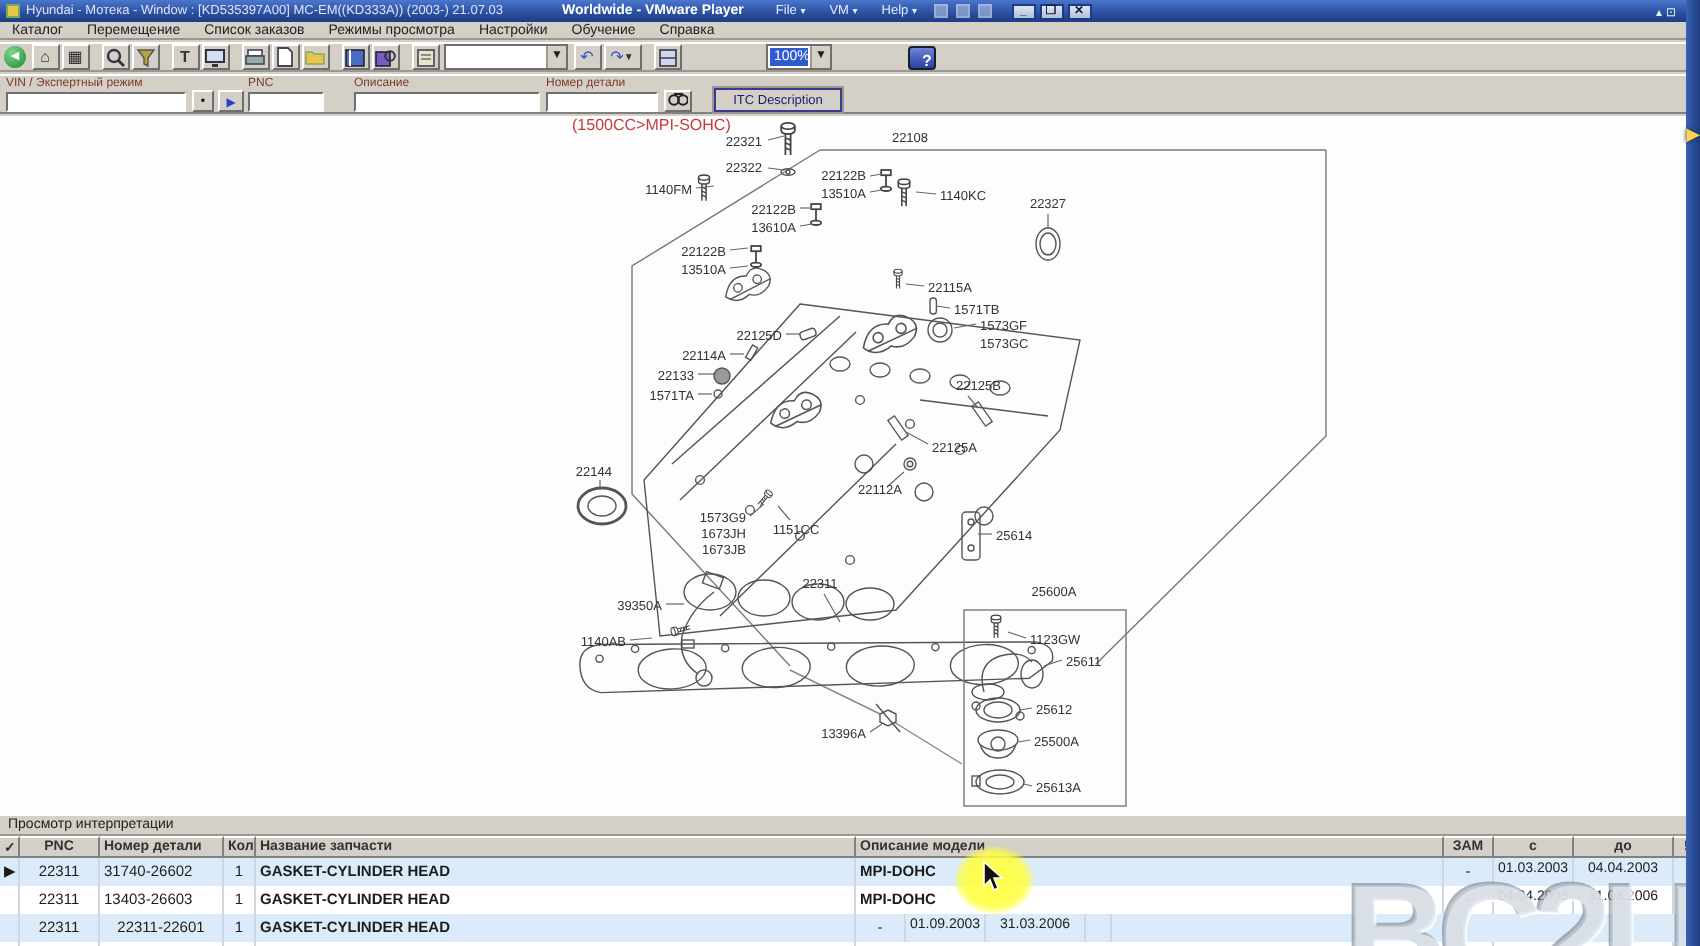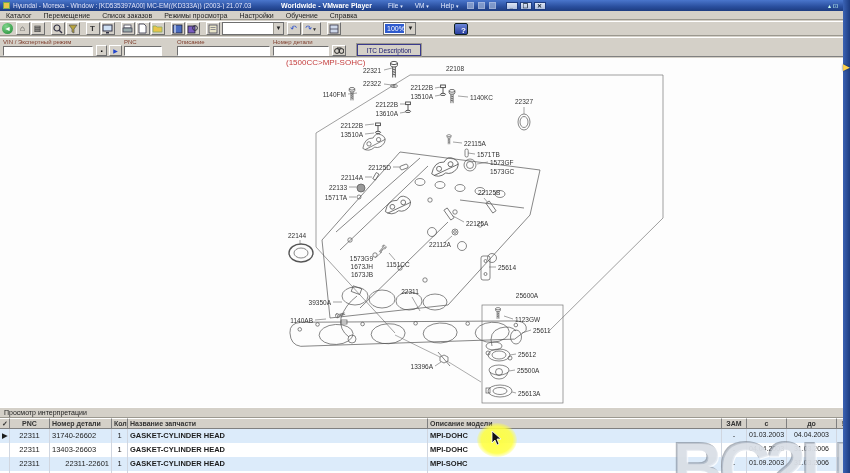--- a/index.html
+++ b/index.html
@@ -474,24 +474,23 @@
           <div class="dc" style="width: 300px; text-align: left; font-weight: 600;">GASKET-CYLINDER HEAD</div>
           <div class="dc" style="width: 294px; text-align: left; font-weight: 600;">MPI-DOHC</div>
           <div class="dc" style="width: 25px; text-align: center;">-</div>
           <div class="dc" style="width: 40px; text-align: center; font-size: 7px;">04.04.2003</div>
           <div class="dc" style="width: 50px; text-align: center; font-size: 7px;">31.03.2006</div>
           <div class="dc" style="width: 13px; text-align: center;"></div>
         </div>
         <div class="t-row alt">
           <div class="dc" style="width: 10px; text-align: center;"></div>
           <div class="dc" style="width: 40px; text-align: center;">22311</div>
-          <div class="dc" style="width: 62px; text-align: right;">22311-22601</div>
+          <div class="dc" style="width: 62px; text-align: center;">22311-22601</div>
           <div class="dc" style="width: 16px; text-align: center;">1</div>
           <div class="dc" style="width: 300px; text-align: left; font-weight: 600;">GASKET-CYLINDER HEAD</div>
-          <div class="dc" style="width: 294px; text-align: left; font-weight: 600;">MPI-SOHC</div>
           <div class="dc" style="width: 25px; text-align: center;">-</div>
           <div class="dc" style="width: 40px; text-align: center; font-size: 7px;">01.09.2003</div>
           <div class="dc" style="width: 50px; text-align: center; font-size: 7px;">31.03.2006</div>
           <div class="dc" style="width: 13px; text-align: center;"></div>
         </div>
         <div class="t-row plain">
           <div class="dc" style="width: 10px; text-align: center;"></div>
           <div class="dc" style="width: 40px; text-align: center;">22311</div>
           <div class="dc" style="width: 62px; text-align: left;">22311-22651</div>
           <div class="dc" style="width: 16px; text-align: center;">1</div>

